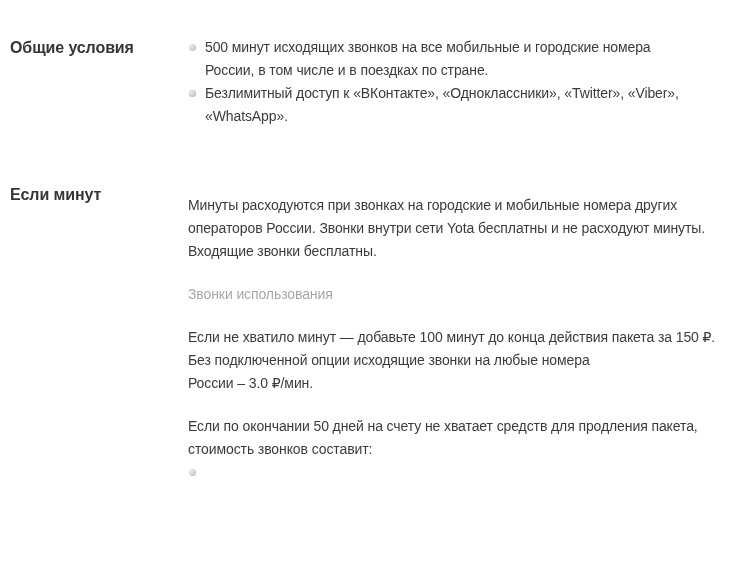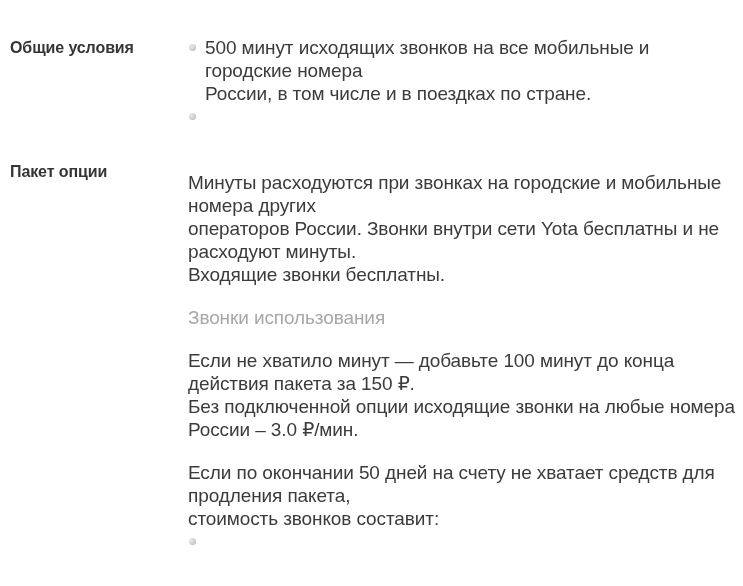--- a/index.html
+++ b/index.html
@@ -33,21 +33,21 @@
     box-sizing: border-box;
     padding-left: 10px;
     font-size: 16px;
     font-weight: bold;
     line-height: 23px;
     letter-spacing: -0.1px;
     color: #353535;
   }
   .content-col {
     width: 548px;
-    font-size: 19px;
+    font-size: 14px;
     line-height: 23px;
     letter-spacing: -0.1px;
     color: #3b3b3b;
   }
   .content-col p {
     margin: 11px 0 20px 0;
     white-space: pre-line;
   }
   .content-col p.no-gap {
     margin-bottom: 0;
@@ -87,26 +87,31 @@
     <div class="content-col">
       <ul class="bullets">
         <li>
           <span class="marker"></span>
           <span class="li-text">500 минут исходящих звонков на все мобильные и городские номера
 России, в том числе и в поездках по стране.</span>
         </li>
         <li>
           <span class="marker"></span>
         </li>
+        <li>
+          <span class="marker"></span>
+          <span class="li-text">Безлимитный доступ к «ВКонтакте», «Одноклассники», «Twitter», «Viber»,
+«WhatsApp».</span>
+        </li>
       </ul>
     </div>
   </section>
 
   <section class="row">
-    <div class="label-col">Пакет опции</div>
+    <div class="label-col">Если минут</div>
     <div class="content-col">
       <p>Минуты расходуются при звонках на городские и мобильные номера других
 операторов России. Звонки внутри сети Yota бесплатны и не расходуют минуты.
 Входящие звонки бесплатны.</p>
       <p class="muted">Звонки использования</p>
       <p>Если не хватило минут — добавьте 100 минут до конца действия пакета за 150 ₽.
 Без подключенной опции исходящие звонки на любые номера
 России – 3.0 ₽/мин.</p>
       <p class="no-gap">Если по окончании 50 дней на счету не хватает средств для продления пакета,
 стоимость звонков составит:</p>

